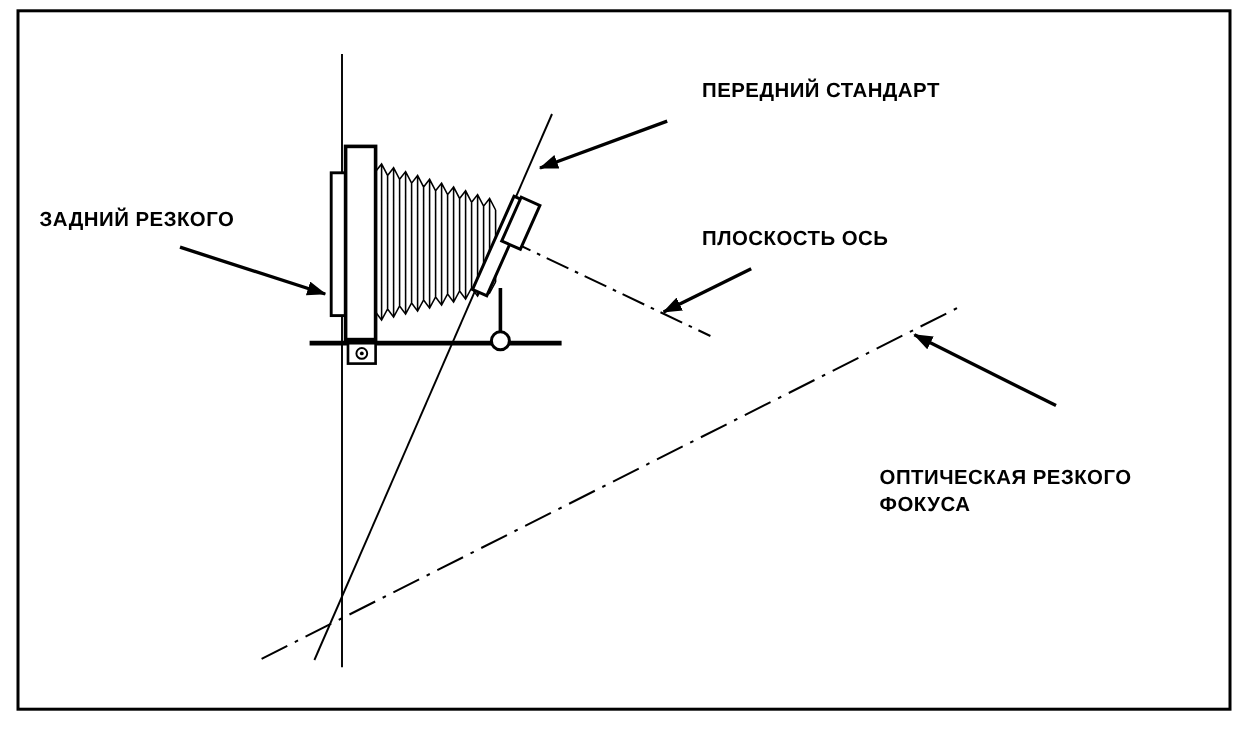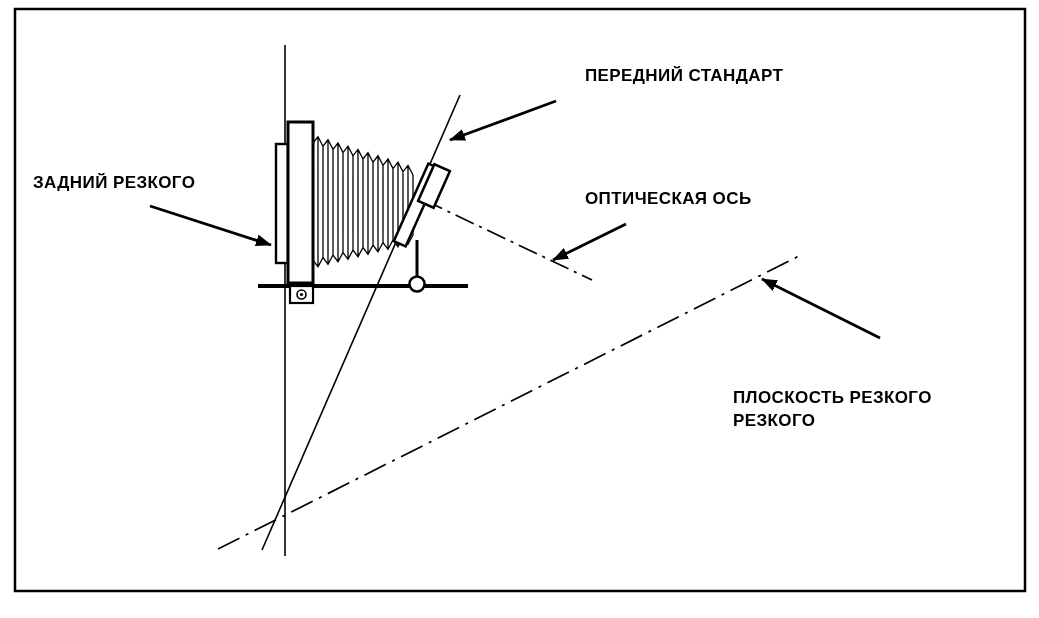--- a/index.html
+++ b/index.html
@@ -57,15 +57,15 @@
     <g stroke="#000" stroke-width="2.8">
       <line x1="150" y1="206" x2="271" y2="245" marker-end="url(#arrowhead)"></line>
       <line x1="556" y1="101" x2="450" y2="140" marker-end="url(#arrowhead)"></line>
       <line x1="626" y1="224" x2="553" y2="260" marker-end="url(#arrowhead)"></line>
       <line x1="880" y1="338" x2="762" y2="279" marker-end="url(#arrowhead)"></line>
     </g>
   </svg>
 
   <div class="label" style="left:585px;top:64px;">ПЕРЕДНИЙ СТАНДАРТ</div>
   <div class="label" style="left:33px;top:171px;">ЗАДНИЙ РЕЗКОГО</div>
-  <div class="label" style="left:585px;top:187px;">ОПТИЧЕСКАЯ ОСЬ</div>
-  <div class="label wrap" style="left:733px;top:386px;">ПЛОСКОСТЬ РЕЗКОГО РЕЗКОГО</div>
+  <div class="label" style="left:585px;top:187px;">ПЛОСКОСТЬ ОСЬ</div>
+  <div class="label wrap" style="left:733px;top:386px;">ОПТИЧЕСКАЯ РЕЗКОГО ФОКУСА</div>
 </div>
 
 </body></html>

